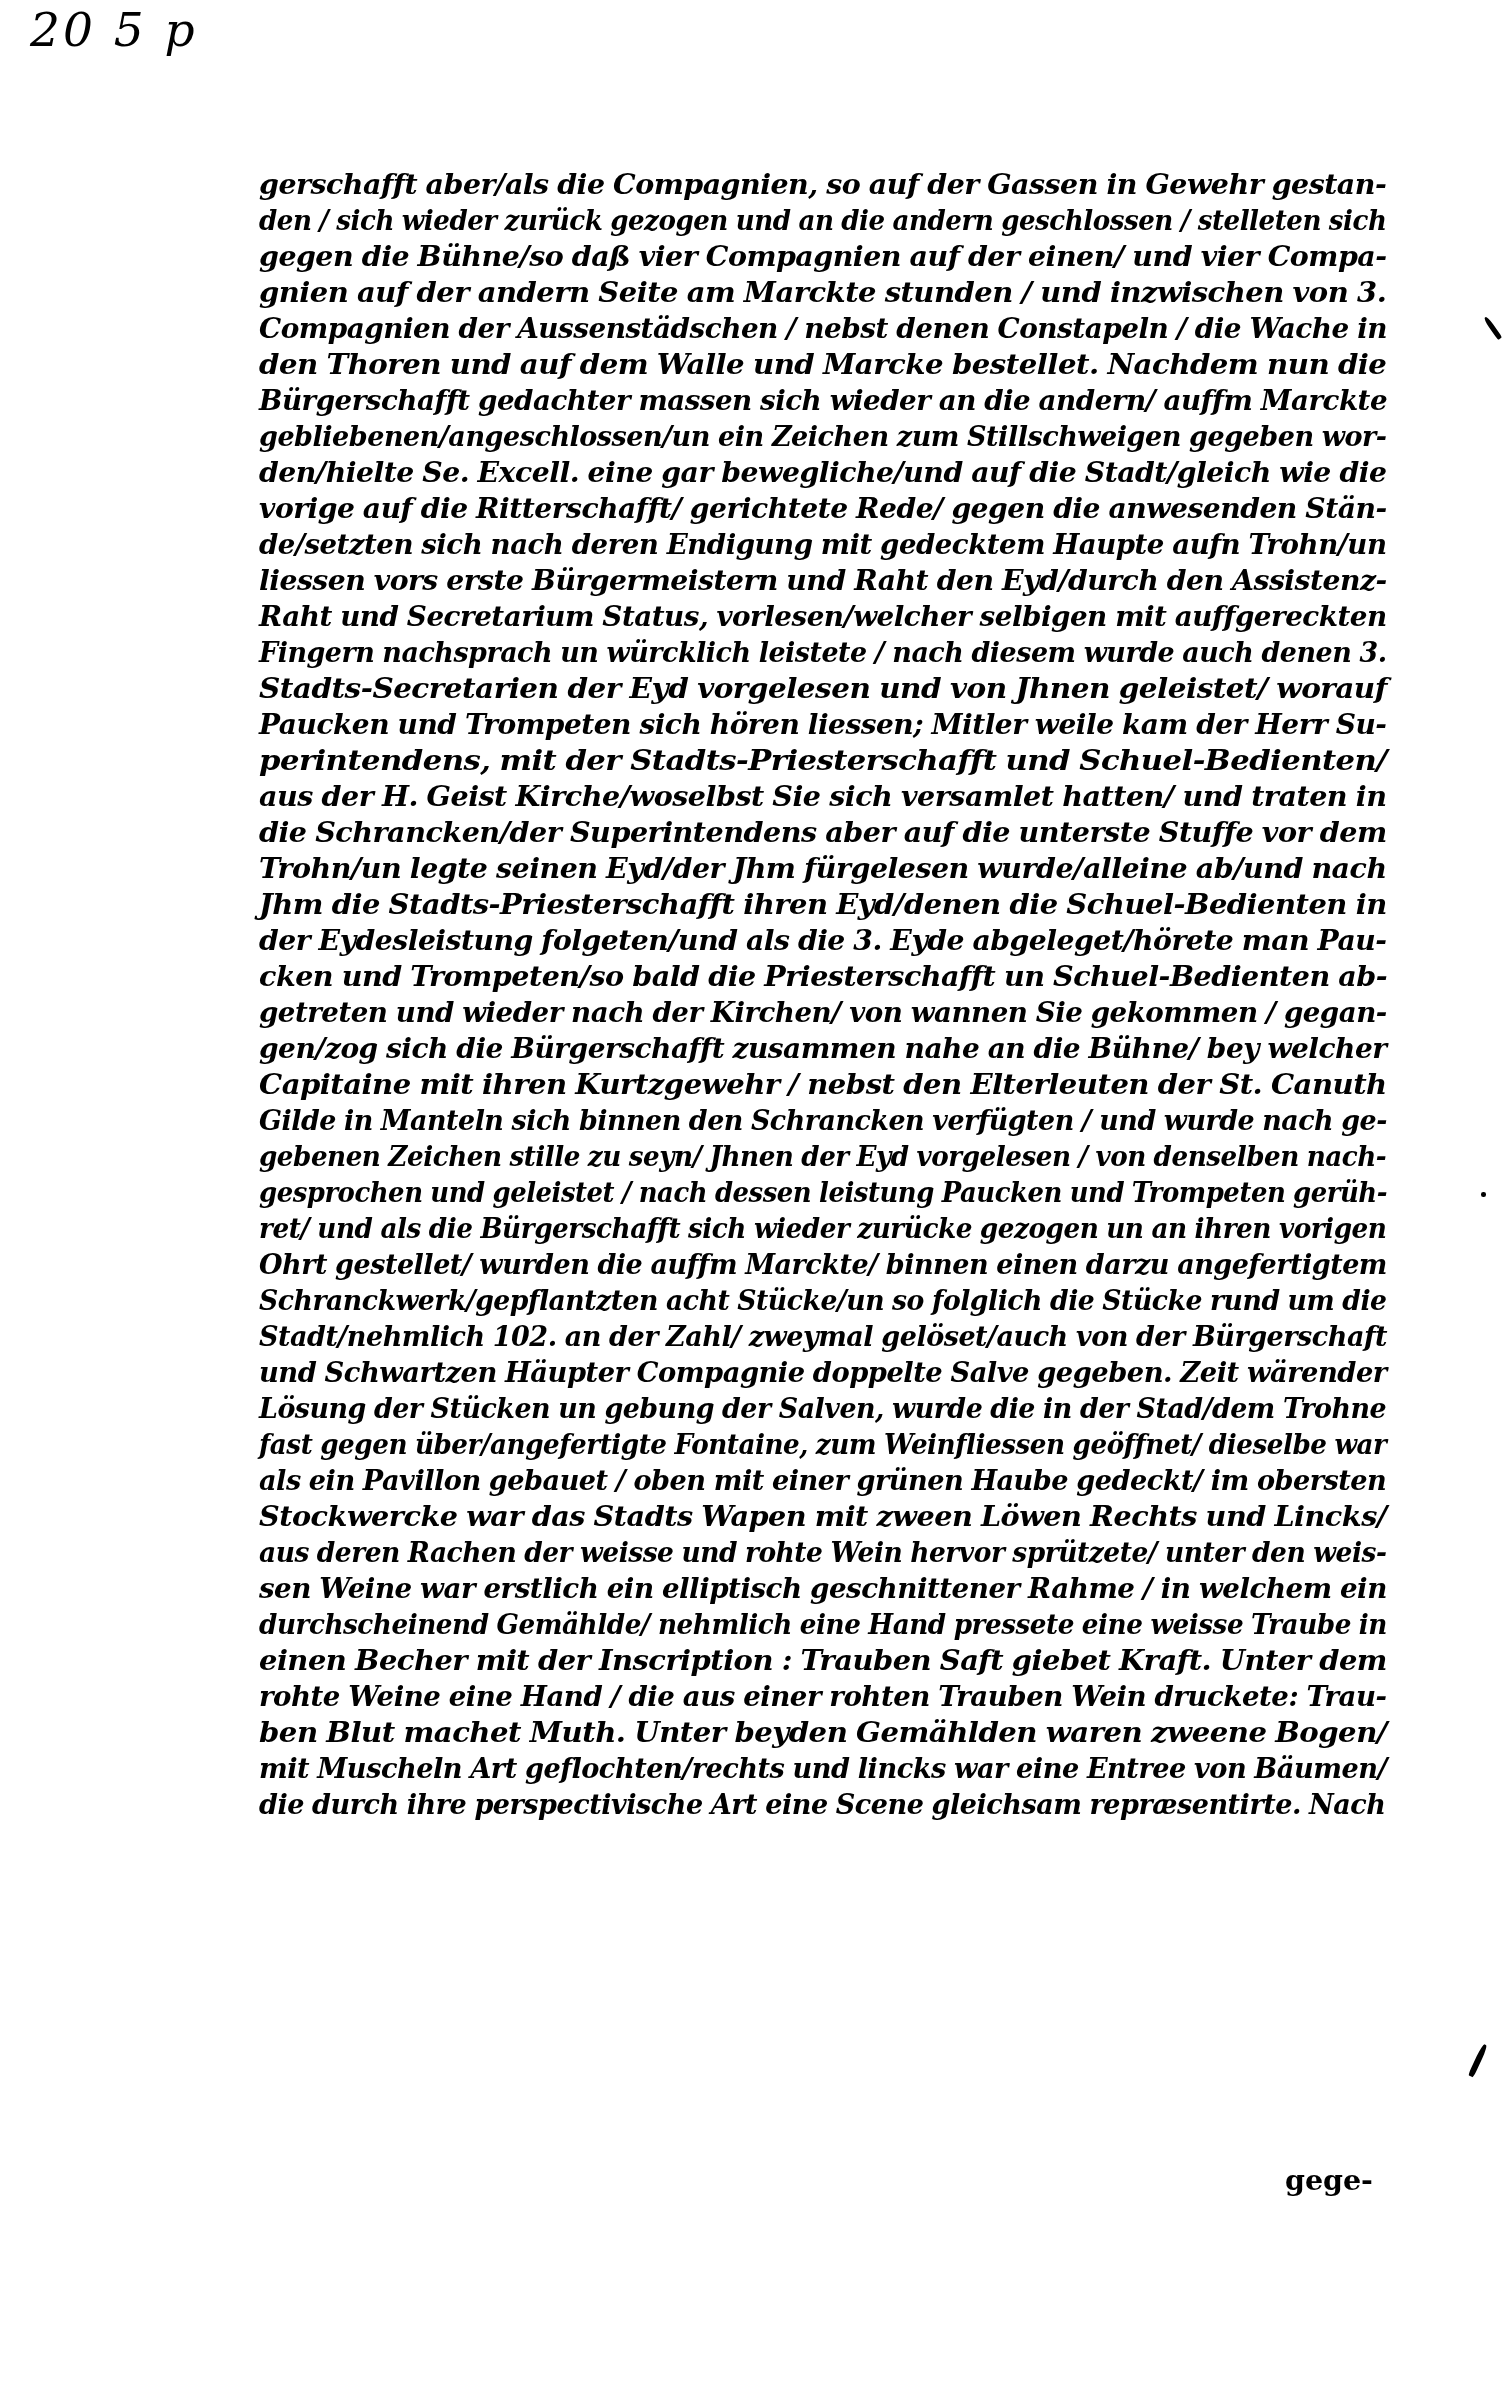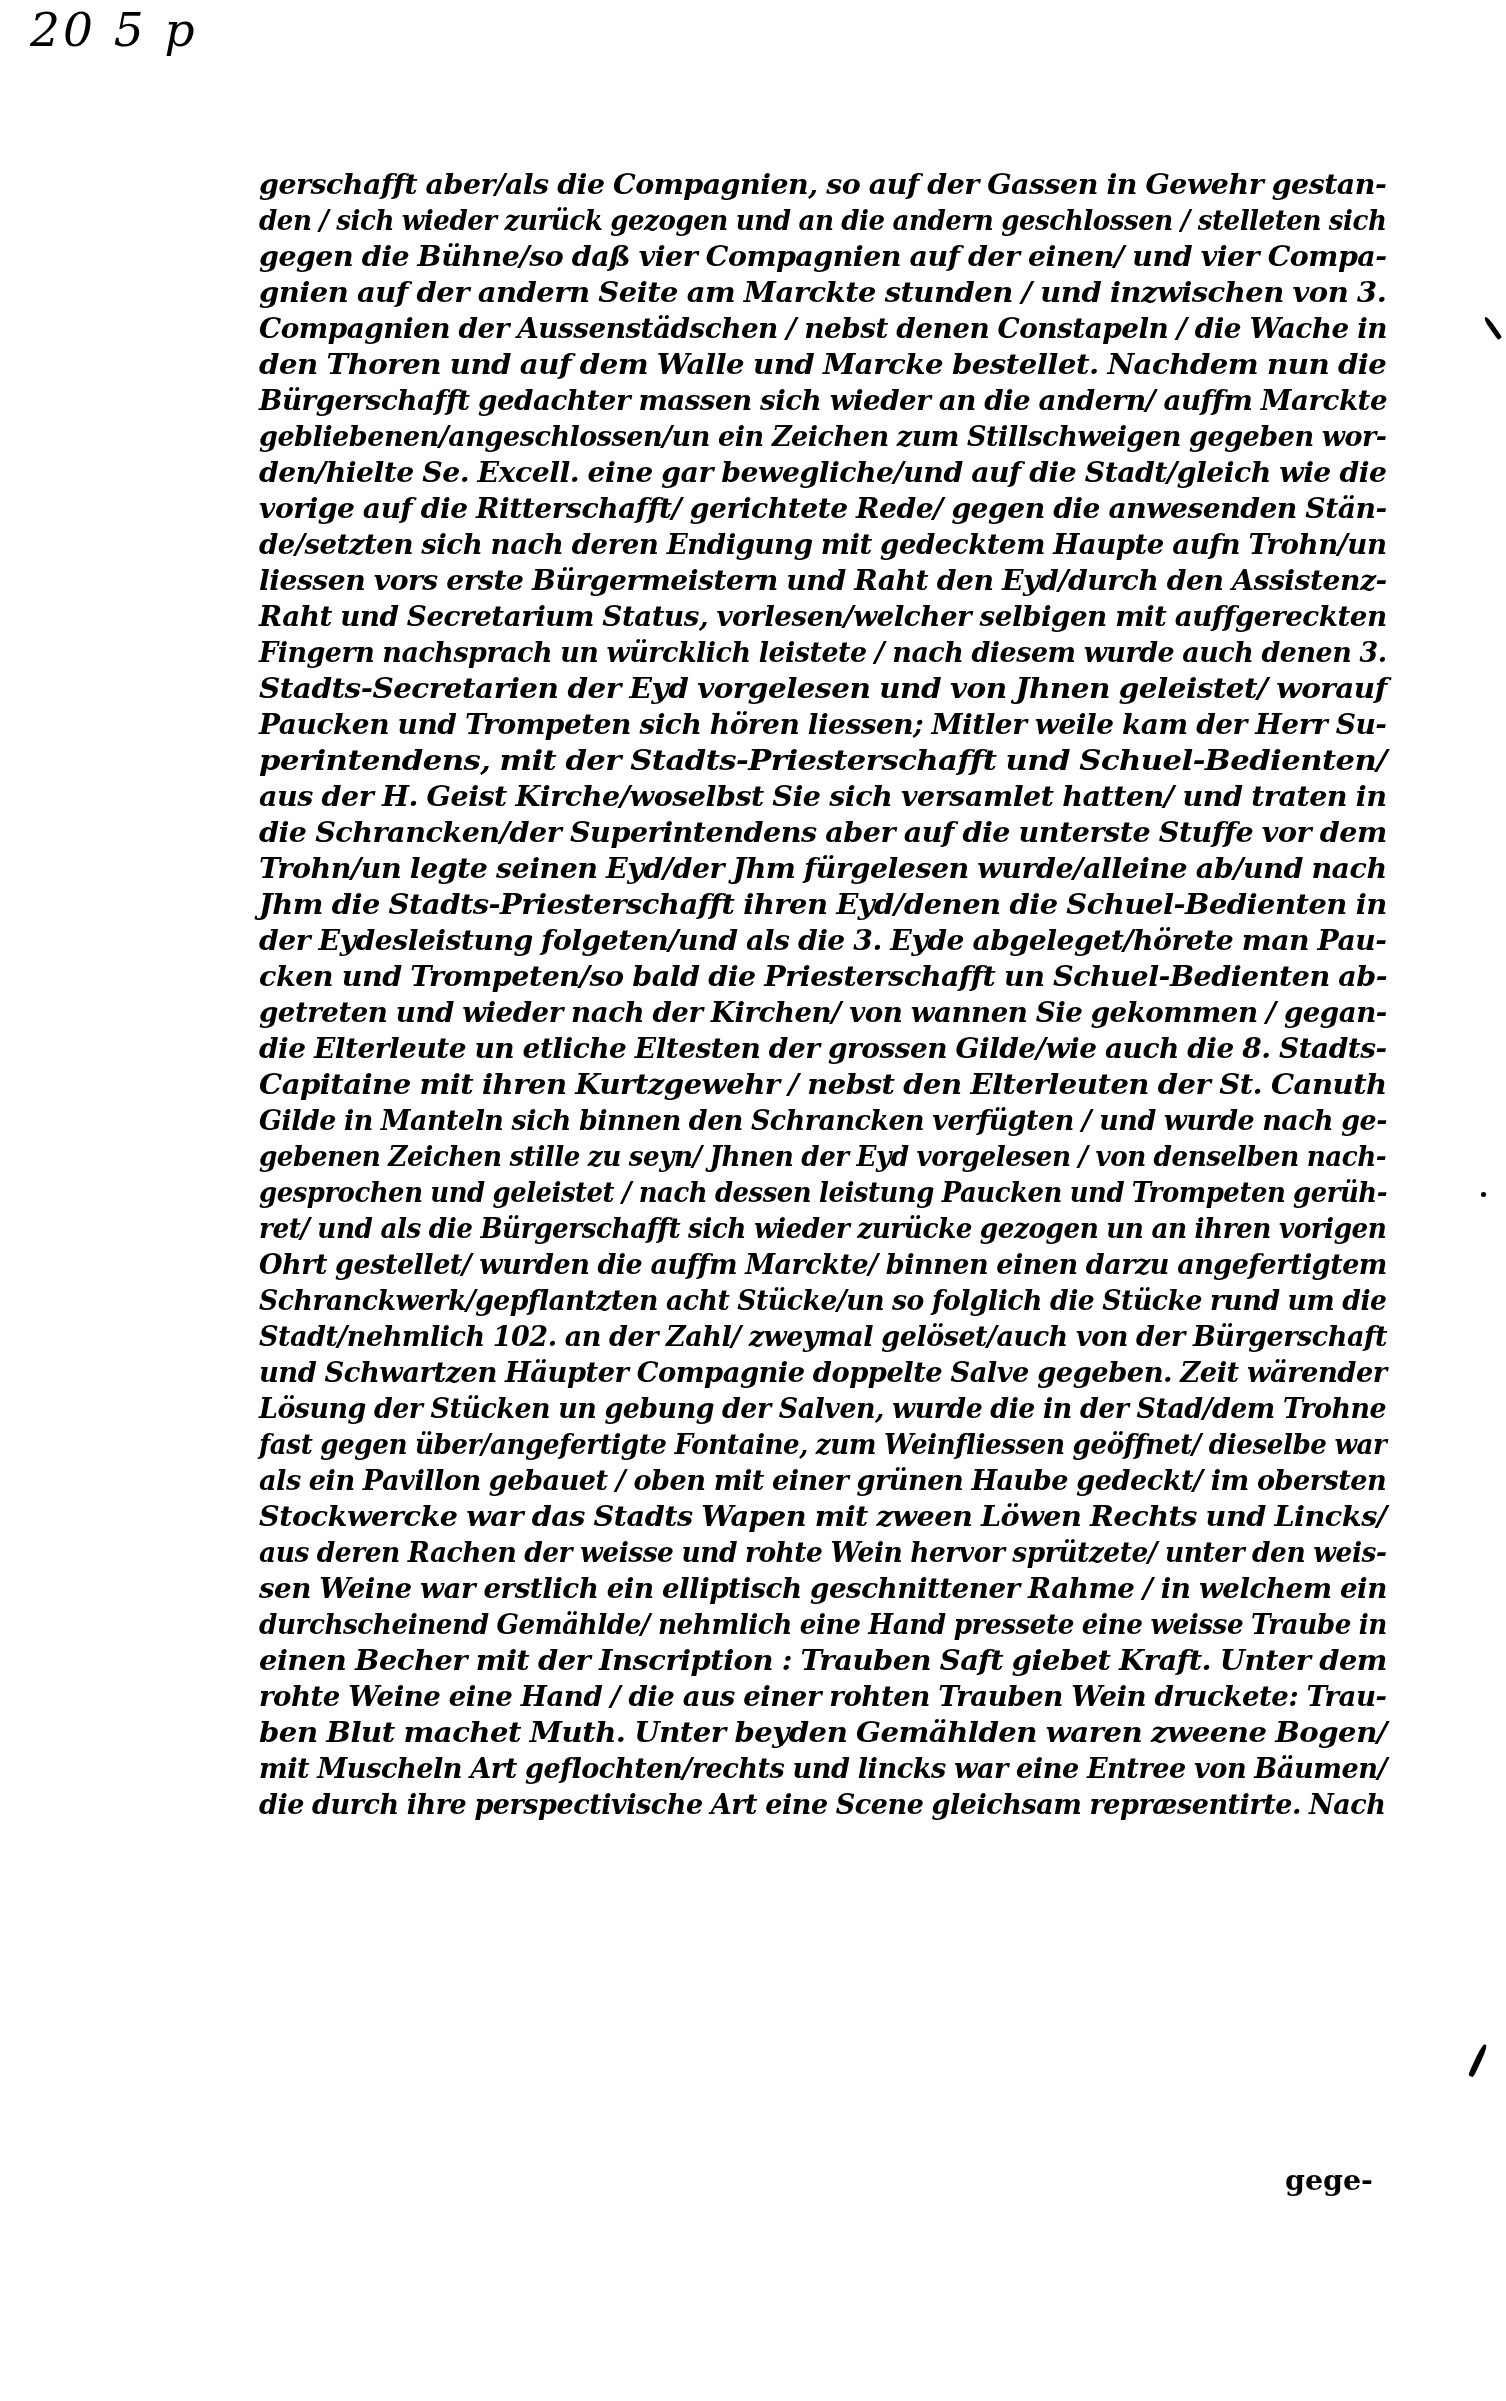--- a/index.html
+++ b/index.html
@@ -106,21 +106,21 @@
     <div class="line" style="display: block; text-align-last: auto; width: 1066px; transform: scaleX(1.0528);">Stadts-Secretarien der Eyd vorgelesen und von Jhnen geleistet/ worauf</div>
     <div class="line" style="display: block; text-align-last: auto; width: 1120px; transform: scaleX(1.0013);">Paucken und Trompeten sich hören liessen; Mitler weile kam der Herr Su-</div>
     <div class="line" style="display: block; text-align-last: auto; width: 1024px; transform: scaleX(1.096);">perintendens, mit der Stadts-Priesterschafft und Schuel-Bedienten/</div>
     <div class="line" style="display: block; text-align-last: auto; width: 1098px; transform: scaleX(1.0219);">aus der H. Geist Kirche/woselbst Sie sich versamlet hatten/ und traten in</div>
     <div class="line" style="display: block; text-align-last: auto; width: 1098px; transform: scaleX(1.0219);">die Schrancken/der Superintendens aber auf die unterste Stuffe vor dem</div>
     <div class="line" style="display: block; text-align-last: auto; width: 1103px; transform: scaleX(1.017);">Trohn/un legte seinen Eyd/der Jhm fürgelesen wurde/alleine ab/und nach</div>
     <div class="line" style="display: block; text-align-last: auto; width: 1084px; transform: scaleX(1.0353);">Jhm die Stadts-Priesterschafft ihren Eyd/denen die Schuel-Bedienten in</div>
     <div class="line" style="display: block; text-align-last: auto; width: 1112px; transform: scaleX(1.0088);">der Eydesleistung folgeten/und als die 3. Eyde abgeleget/hörete man Pau-</div>
     <div class="line" style="display: block; text-align-last: auto; width: 1099px; transform: scaleX(1.0205);">cken und Trompeten/so bald die Priesterschafft un Schuel-Bedienten ab-</div>
     <div class="line" style="display: block; text-align-last: auto; width: 1135px; transform: scaleX(0.9881);">getreten und wieder nach der Kirchen/ von wannen Sie gekommen / gegan-</div>
-    <div class="line" style="display: block; text-align-last: auto; width: 1122px; transform: scaleX(1);">die Elterleute un etliche Eltesten der grossen Gilde/wie auch die 8. Stadts-</div>
+    <div class="line" style="display: block; text-align-last: auto; width: 1122px; transform: scaleX(1);">gen/zog sich die Bürgerschafft zusammen nahe an die Bühne/ bey welcher</div>
     <div class="line" style="display: block; text-align-last: auto; width: 1080px; transform: scaleX(1.0389);">Capitaine mit ihren Kurtzgewehr / nebst den Elterleuten der St. Canuth</div>
     <div class="line" style="display: block; text-align-last: auto; width: 1169px; transform: scaleX(0.9596);">Gilde in Manteln sich binnen den Schrancken verfügten / und wurde nach ge-</div>
     <div class="line" style="display: block; text-align-last: auto; width: 1199px; transform: scaleX(0.9355);">gebenen Zeichen stille zu seyn/ Jhnen der Eyd vorgelesen / von denselben nach-</div>
     <div class="line" style="display: block; text-align-last: auto; width: 1213px; transform: scaleX(0.9251);">gesprochen und geleistet / nach dessen leistung Paucken und Trompeten gerüh-</div>
     <div class="line" style="display: block; text-align-last: auto; width: 1195px; transform: scaleX(0.9385);">ret/ und als die Bürgerschafft sich wieder zurücke gezogen un an ihren vorigen</div>
     <div class="line" style="display: block; text-align-last: auto; width: 1163px; transform: scaleX(0.9645);">Ohrt gestellet/ wurden die auffm Marckte/ binnen einen darzu angefertigtem</div>
     <div class="line" style="display: block; text-align-last: auto; width: 1179px; transform: scaleX(0.9516);">Schranckwerk/gepflantzten acht Stücke/un so folglich die Stücke rund um die</div>
     <div class="line" style="display: block; text-align-last: auto; width: 1163px; transform: scaleX(0.9645);">Stadt/nehmlich 102. an der Zahl/ zweymal gelöset/auch von der Bürgerschaft</div>
     <div class="line" style="display: block; text-align-last: auto; width: 1150px; transform: scaleX(0.9752);">und Schwartzen Häupter Compagnie doppelte Salve gegeben. Zeit wärender</div>
     <div class="line" style="display: block; text-align-last: auto; width: 1170px; transform: scaleX(0.9589);">Lösung der Stücken un gebung der Salven, wurde die in der Stad/dem Trohne</div>

